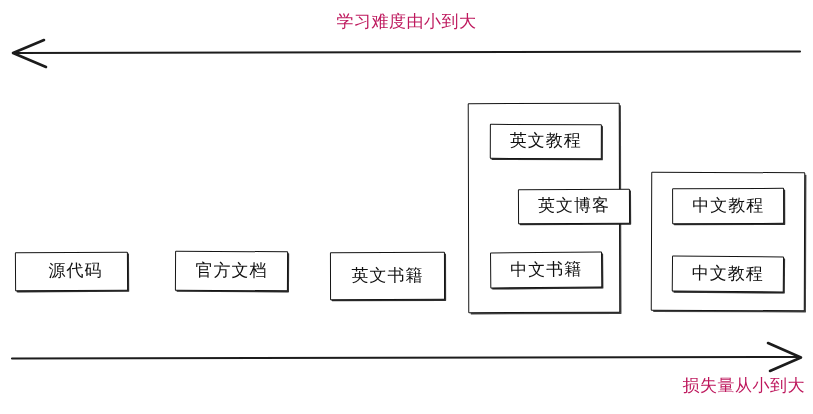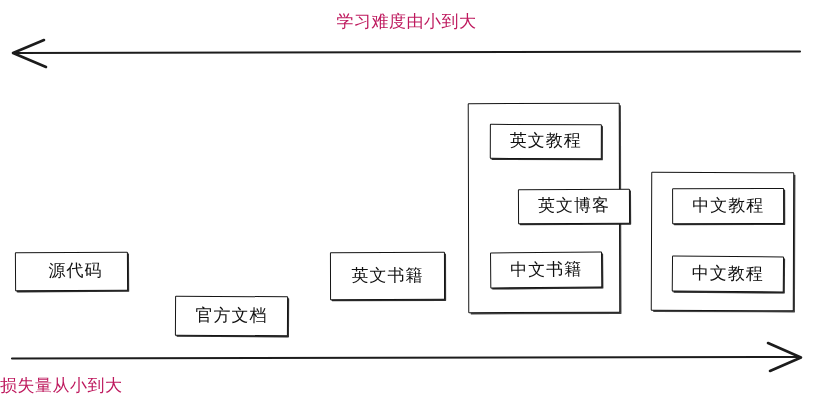--- a/index.html
+++ b/index.html
@@ -28,21 +28,21 @@
   #top-axis-label {
     left: 0;
     right: 0;
     top: 10px;
     text-align: center;
   }
   #bottom-axis-label {
     left: 0;
     right: 8px;
     top: 374px;
-    text-align: left;
+    text-align: right;
   }
   .axis-svg {
     position: absolute;
     left: 0;
     top: 0;
     width: 813px;
     height: 414px;
     pointer-events: none;
   }
   .node {
@@ -98,21 +98,21 @@
     <g>
       <path d="M 12 358.5 L 797 357" stroke="#1c1c1c" stroke-width="2.1" fill="none" stroke-linecap="round"></path>
       <path d="M 768 343 L 801 357.5 L 770 371" stroke="#1c1c1c" stroke-width="2.6" fill="none" stroke-linecap="round" stroke-linejoin="round"></path>
     </g>
   </svg>
 
   <div class="node sketch-box skew-a" style="left:15px; top:252px; width:113px; height:39px;padding-left:8px;">
     <span class="node-label">源代码</span>
   </div>
 
-  <div class="node sketch-box skew-b" style="left:175px; top:251px; width:113px; height:40px;margin-top:45px;">
+  <div class="node sketch-box skew-b" style="left:175px; top:251px; width:113px; height:40px;">
     <span class="node-label">官方文档</span>
   </div>
 
   <div class="node sketch-box skew-c" style="left:330px; top:252px; width:115px; height:48px;">
     <span class="node-label">英文书籍</span>
   </div>
 
   <div class="group-box skew-c" style="left:468px; top:103px; width:152px; height:210px;">
 
     <div class="node sketch-box skew-b" style="left:21px; top:20px; width:112px; height:35px;">
@@ -121,21 +121,21 @@
 
     <div class="node sketch-box skew-c" style="left:21px; top:85px; width:112px; height:35px;margin-left:28px;">
       <span class="node-label">英文博客</span>
     </div>
 
     <div class="node sketch-box skew-a" style="left:21px; top:148px; width:112px; height:36px;">
       <span class="node-label">中文书籍</span>
     </div>
   </div>
 
-  <div class="group-box skew-d" style="left:651px; top:172px; width:143px; height:139px;">
+  <div class="group-box skew-d" style="left:651px; top:172px; width:154px; height:139px;">
 
     <div class="node sketch-box skew-a" style="left:20px; top:15px; width:112px; height:36px;">
       <span class="node-label">中文教程</span>
     </div>
 
     <div class="node sketch-box skew-b" style="left:20px; top:83px; width:112px; height:36px;">
       <span class="node-label">中文教程</span>
     </div>
   </div>
 

